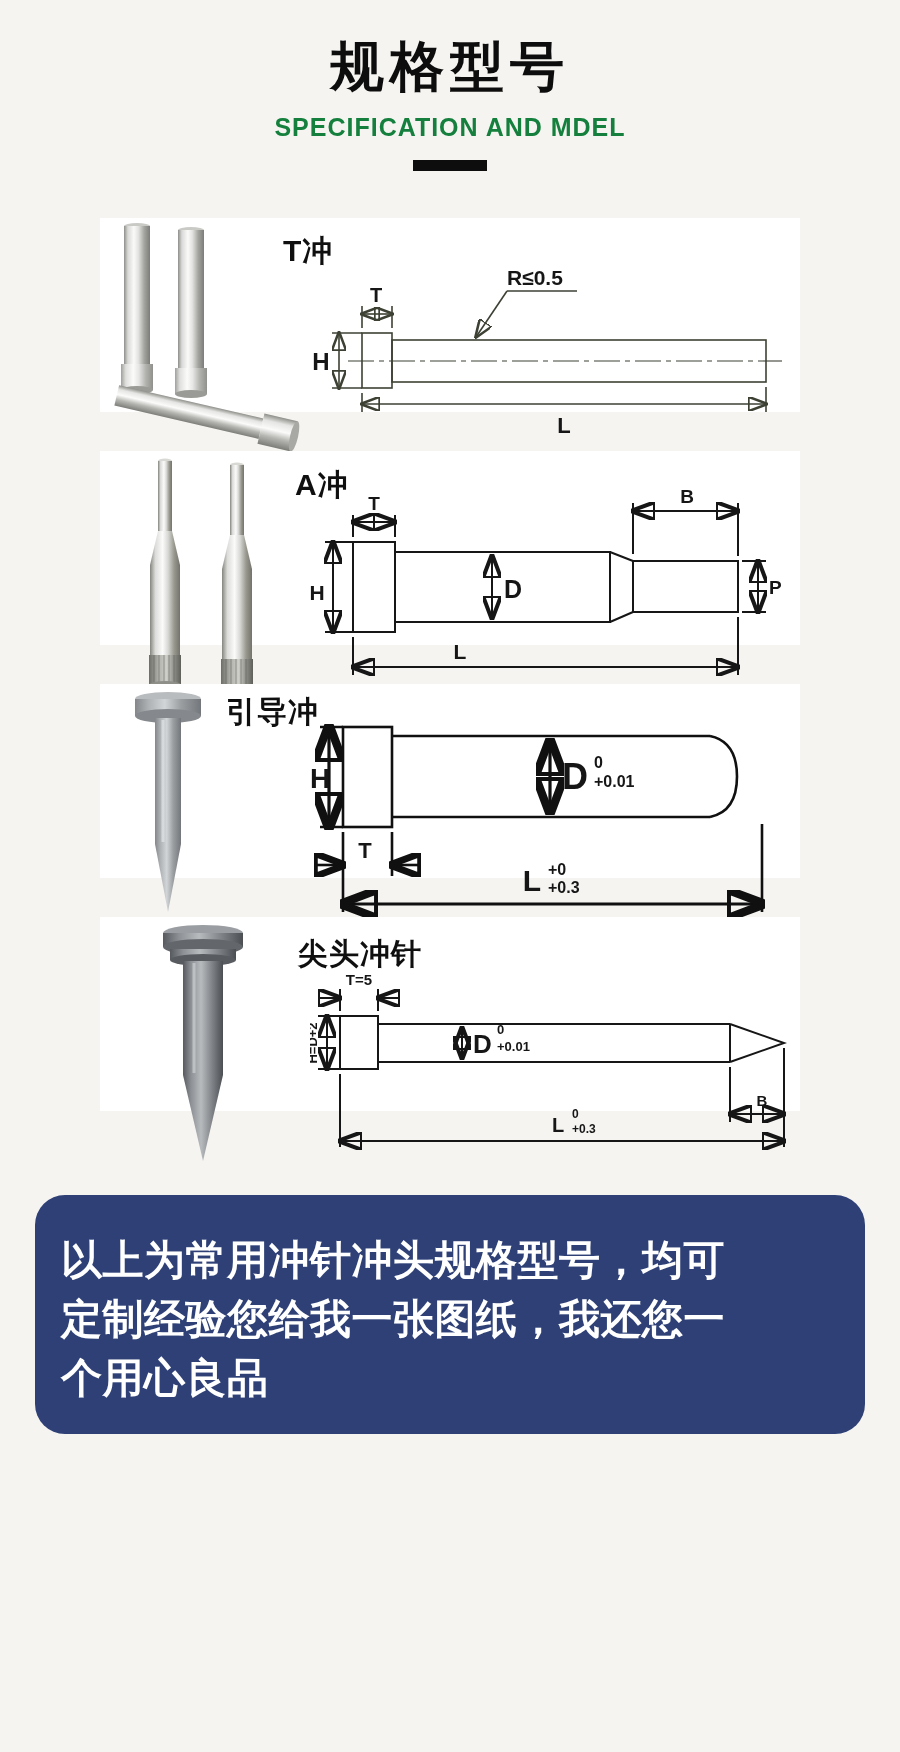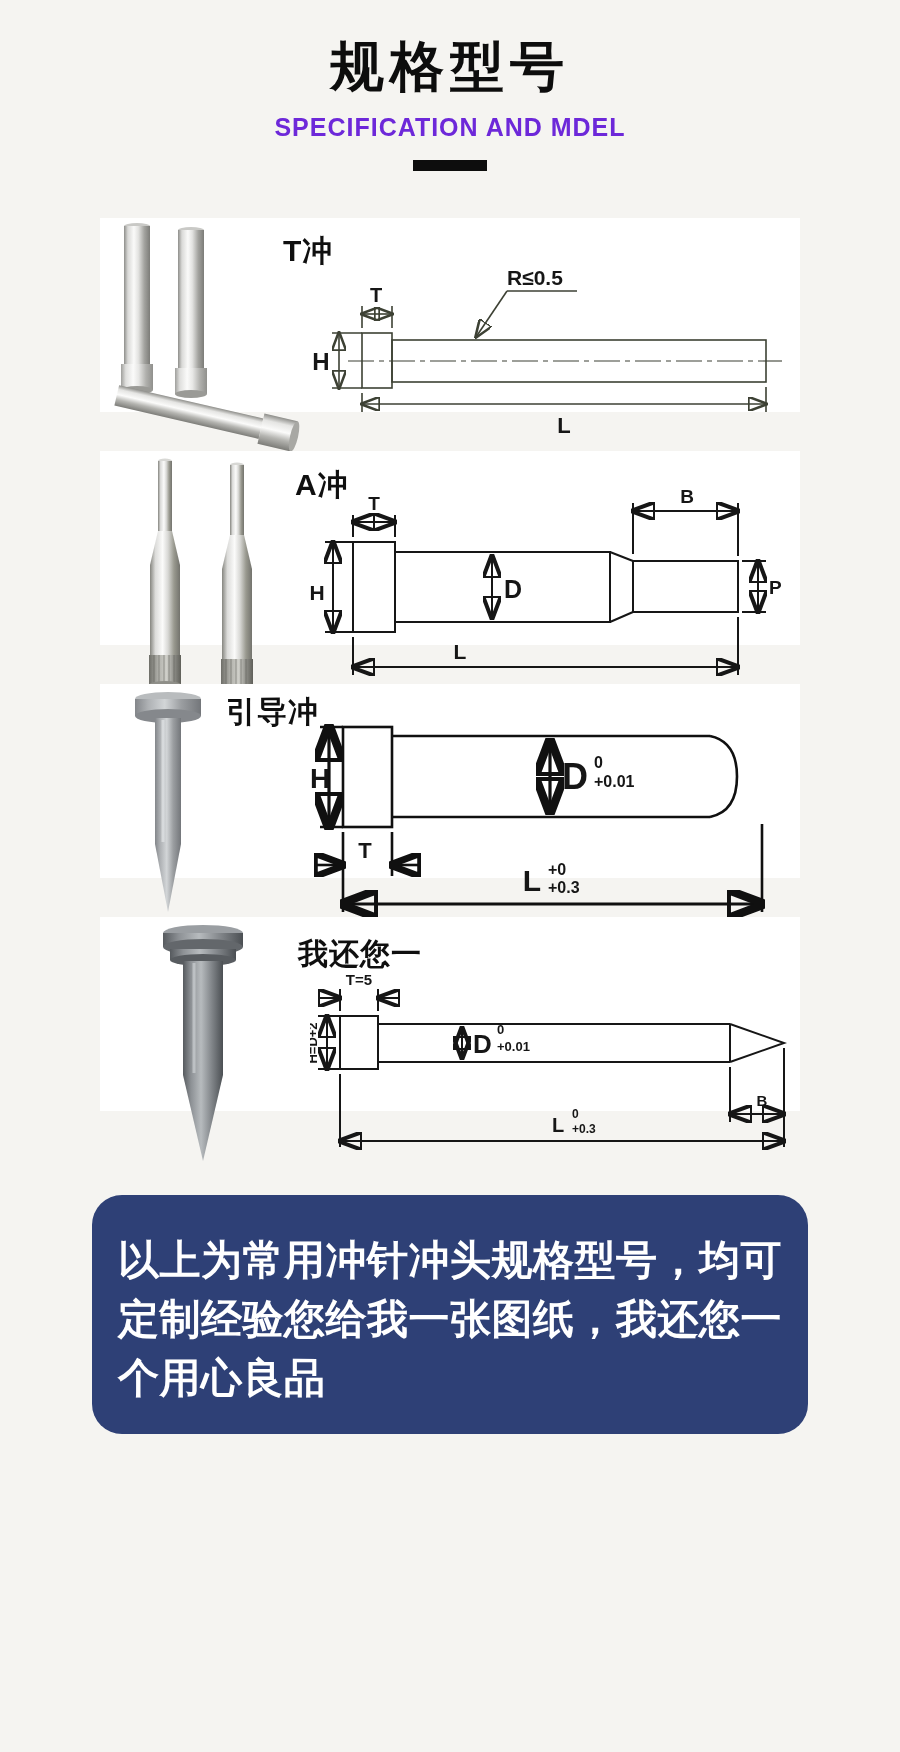--- a/index.html
+++ b/index.html
@@ -5,21 +5,21 @@
   html,body{margin:0;padding:0;}
   body{
     width:900px;height:1752px;overflow:hidden;
     background:#f5f4f1;
     font-family:"Liberation Sans","DejaVu Sans",sans-serif;
     color:#111;
   }
   
   .hdr{text-align:center;padding-top:34px;}
   .hdr h1{margin:0;font-size:54px;line-height:64px;font-weight:900;letter-spacing:6px;color:#0d0d0d;}
-  .hdr .sub{margin-top:14px;font-size:25px;line-height:30px;font-weight:bold;letter-spacing:1px;color:#6d28d9;}
+  .hdr .sub{margin-top:14px;font-size:25px;line-height:30px;font-weight:bold;letter-spacing:1px;color:#15803d;}
   .hdr .bar{width:74px;height:11px;background:#0d0d0d;margin:18px auto 0;}
   
   .panel{
     position:relative;width:700px;height:194px;margin:0 auto 39px;
     background:#ffffff;
   }
   .panel.first{margin-top:47px;}
   .panel h3{
     position:absolute;margin:0;font-size:30px;font-weight:800;color:#0f0f0f;letter-spacing:1px;
   }
@@ -32,21 +32,21 @@
   svg text{font-family:"Liberation Sans","DejaVu Sans",sans-serif;fill:#161616;}
   .d1 line,.d1 path,.d1 rect{stroke:#3d4134;fill:none;stroke-width:1.6;}
   .d1 .thin{stroke-width:1.1;}
   .d2 line,.d2 path,.d2 rect{stroke:#161616;fill:none;stroke-width:2;}
   .d3 line,.d3 path,.d3 rect{stroke:#101010;fill:none;stroke-width:2.6;}
   .d3 .bold{stroke-width:3.2;}
   .d4 line,.d4 path,.d4 rect{stroke:#161616;fill:none;stroke-width:2;}
   svg .lbl{font-weight:bold;}
   
   .note{
-    width:716px;margin:84px auto 0;
+    width:830px;margin:84px auto 0;
     background:#2e4076;border-radius:30px;
     padding:36px 26px 26px 26px;box-sizing:border-box;
   }
   .note p{
     margin:0;color:#ffffff;font-size:41px;line-height:59px;font-weight:800;letter-spacing:0.5px;
     white-space:nowrap;
   }
 </style>
 </head>
 <body>
@@ -225,21 +225,21 @@
     <text class="lbl" x="55" y="174" font-size="22" text-anchor="middle">T</text>
     <path d="M452,140V228"></path>
     <line class="bold" x1="33" y1="220" x2="452" y2="220" marker-start="url(#m3)" marker-end="url(#m3)"></line>
     <text class="lbl" x="222" y="207" font-size="30" text-anchor="middle">L</text>
     <text class="lbl" x="238" y="191" font-size="16">+0</text>
     <text class="lbl" x="238" y="209" font-size="16">+0.3</text>
   </svg>
 </div>
 
 <div class="panel t4">
-  <h3>我还您一</h3>
+  <h3>尖头冲针</h3>
   <svg class="photo" viewBox="0 0 200 250">
     <defs>
       <linearGradient id="met4" x1="0" y1="0" x2="1" y2="0">
         <stop offset="0" stop-color="#565a5e"></stop>
           <stop offset="0.2" stop-color="#8d9195"></stop>
         <stop offset="0.45" stop-color="#b7bbbe"></stop>
           <stop offset="0.7" stop-color="#85898d"></stop>
         <stop offset="1" stop-color="#4b4f53"></stop>
       </linearGradient>
     </defs>

